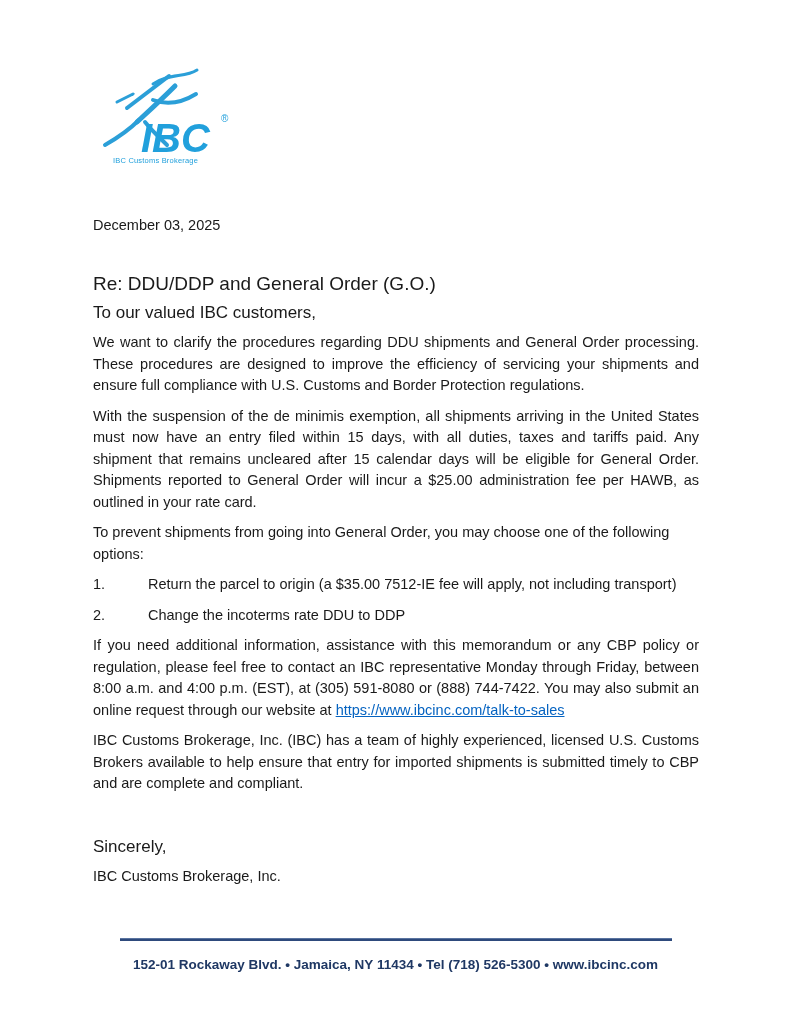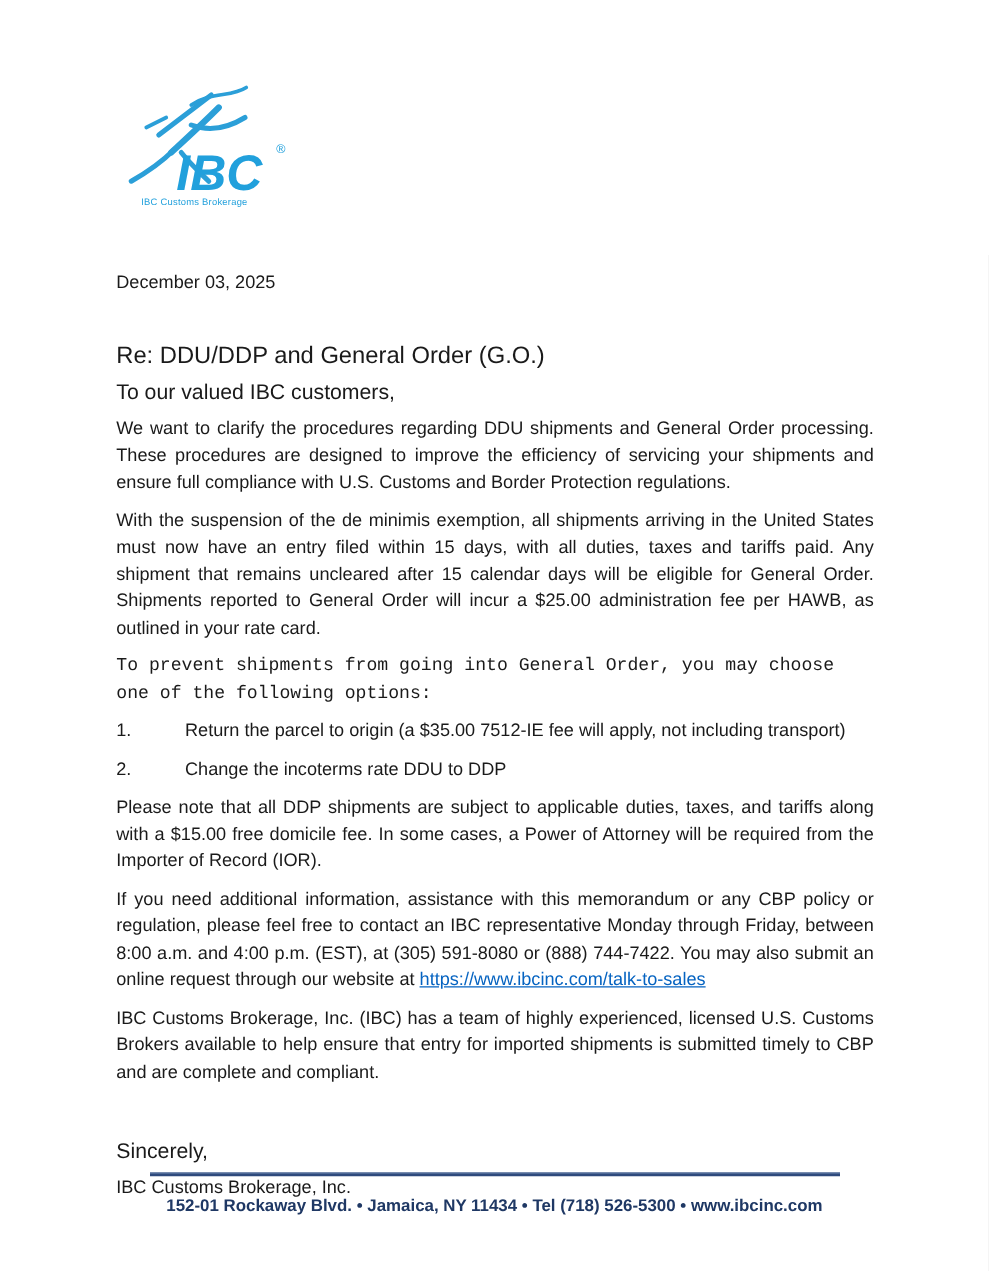--- a/index.html
+++ b/index.html
@@ -29,21 +29,21 @@
   
   .date-line { margin-top: 50px; font-size: 14.5px; line-height: 21px; }
   .subject-line { margin-top: 37px; font-size: 19px; line-height: 21px; }
   .salutation { margin-top: 8px; font-size: 17px; line-height: 21px; }
   p.body-par {
     margin-top: 9px;
     font-size: 14.5px;
     line-height: 21.5px;
     text-align: justify;
   }
-  p.no-justify { text-align: left; font-family: Liberation Mono, monospace; }
+  p.no-justify { text-align: left; }
   .list-item {
     display: flex;
     margin-top: 9px;
     font-size: 14.5px;
     line-height: 21.5px;
   }
   .list-number { width: 55px; flex: 0 0 55px; }
   .list-text { flex: 1; }
   a.doc-link { color: #0563C1; text-decoration: underline; cursor: pointer; }
   .closing { margin-top: 41px; font-size: 17px; line-height: 21px; }
@@ -103,21 +103,20 @@
 
     <div class="list-item">
       <span class="list-number">1.</span>
       <span class="list-text">Return the parcel to origin (a $35.00 7512-IE fee will apply, not including transport)</span>
     </div>
     <div class="list-item">
       <span class="list-number">2.</span>
       <span class="list-text">Change the incoterms rate DDU to DDP</span>
     </div>
 
-    <p class="body-par">Please note that all DDP shipments are subject to applicable duties, taxes, and tariffs along with a $15.00 free domicile fee. In some cases, a Power of Attorney will be required from the Importer of Record (IOR).</p>
 
     <p class="body-par">
       <span>If you need additional information, assistance with this memorandum or any CBP policy or regulation, please feel free to contact an IBC representative Monday through Friday, between 8:00 a.m. and 4:00 p.m. (EST), at (305) 591-8080 or (888) 744-7422. You may also submit an online request through our website at </span><a class="doc-link">https://www.ibcinc.com/talk-to-sales</a>
     </p>
 
     <p class="body-par">IBC Customs Brokerage, Inc. (IBC) has a team of highly experienced, licensed U.S. Customs Brokers available to help ensure that entry for imported shipments is submitted timely to CBP and are complete and compliant.</p>
 
 
     <div class="closing">Sincerely,</div>
 

